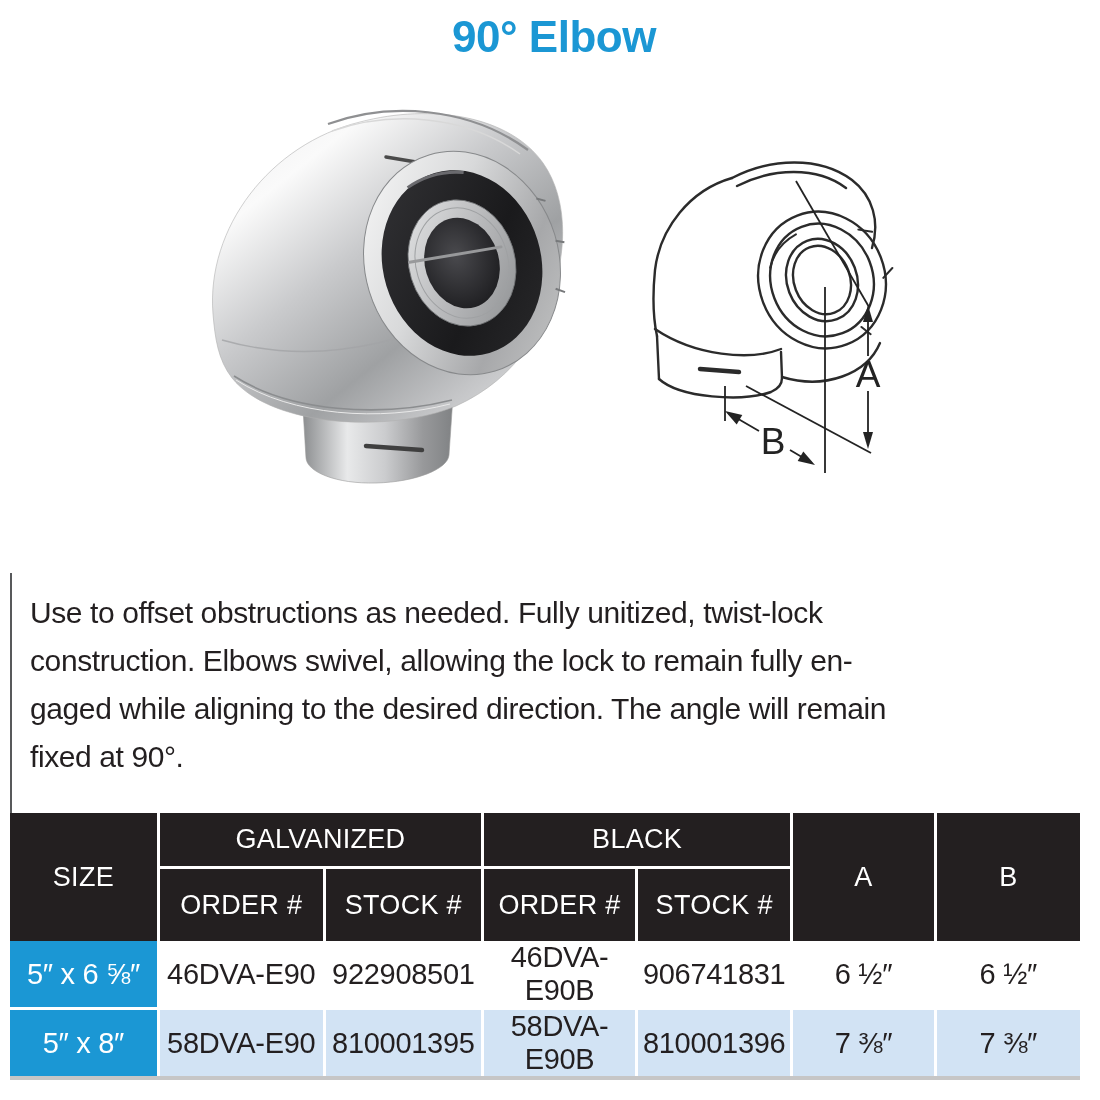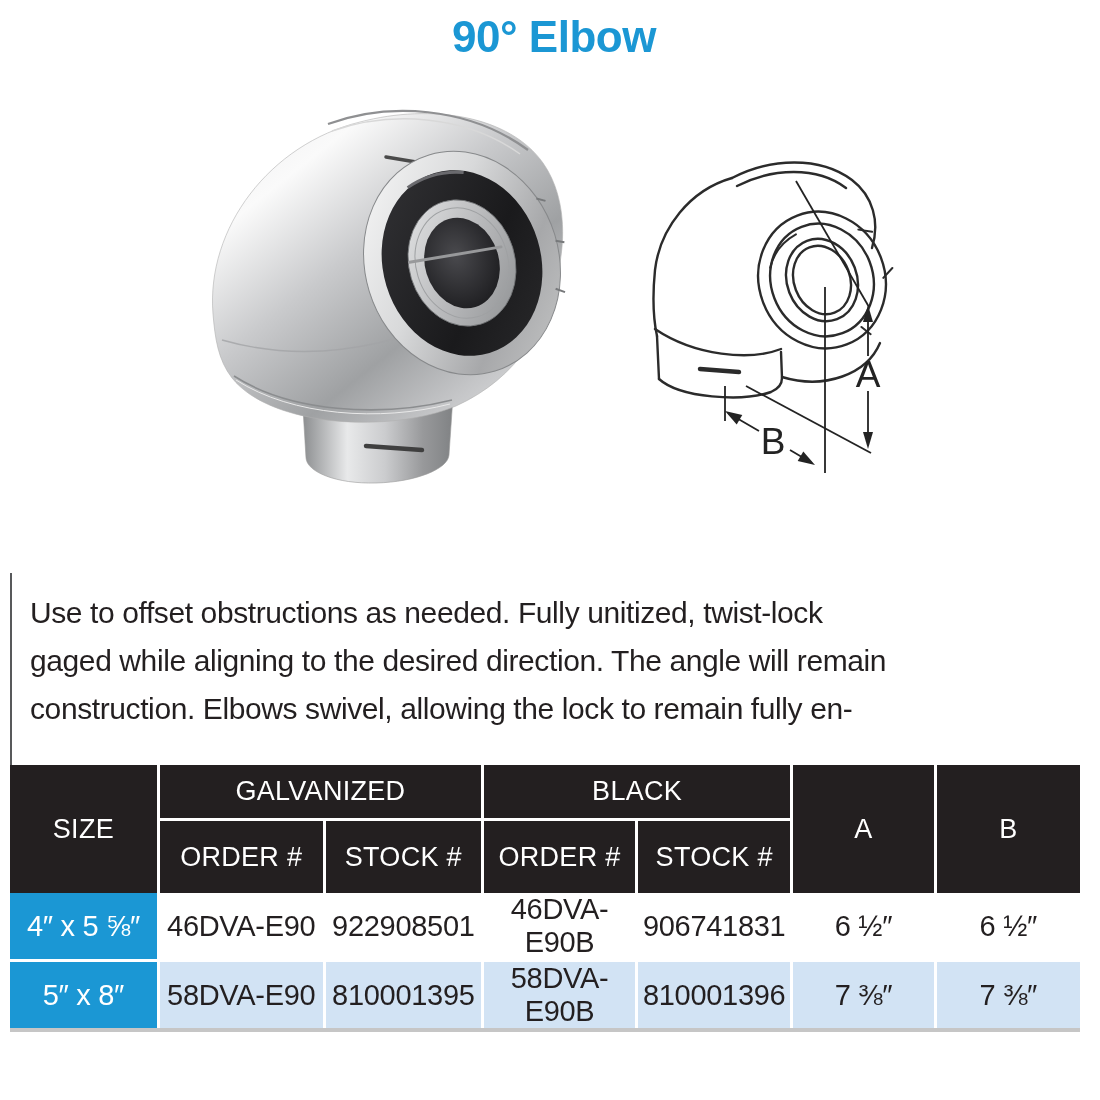--- a/index.html
+++ b/index.html
@@ -149,22 +149,23 @@
       <text x="248" y="237" text-anchor="middle" font-size="37" fill="#232323">A</text>
       <text x="153" y="304" text-anchor="middle" font-size="37" fill="#232323">B</text>
     </svg>
   </div>
 
   <div class="left-rule"></div>
 
   <div class="content">
     <div class="description">
       <div class="desc-line">Use to offset obstructions as needed. Fully unitized, twist-lock</div>
+      <div class="desc-line">construction. Elbows swivel, allowing the lock to remain fully en-</div>
       <div class="desc-line">gaged while aligning to the desired direction. The angle will remain</div>
-      <div class="desc-line">construction. Elbows swivel, allowing the lock to remain fully en-</div>
+      <div class="desc-line">fixed at 90°.</div>
     </div>
 
     <table class="spec-table">
       <colgroup>
         <col style="width:14.0%">
           <col style="width:15.5%">
           <col style="width:14.8%">
         <col style="width:14.4%">
           <col style="width:14.5%">
           <col style="width:13.4%">
@@ -178,21 +179,21 @@
         <th rowspan="2" class="w-sep">A</th>
         <th rowspan="2">B</th>
       </tr>
       <tr class="sub-row">
         <th class="w-sep">ORDER #</th>
         <th class="w-sep">STOCK #</th>
         <th class="w-sep">ORDER #</th>
         <th class="w-sep">STOCK #</th>
       </tr>
       <tr>
-        <td class="size-cell w-sep">4″ x 5 ⅝″</td>
+        <td class="size-cell w-sep">5″ x 6 ⅝″</td>
         <td class="w-sep">46DVA-E90</td>
         <td class="w-sep">922908501</td>
         <td class="w-sep">46DVA-E90B</td>
         <td class="w-sep">906741831</td>
         <td class="w-sep">6 ½″</td>
         <td>6 ½″</td>
       </tr>
       <tr class="row-alt">
         <td class="size-cell w-sep">5″ x 8″</td>
         <td class="w-sep">58DVA-E90</td>

